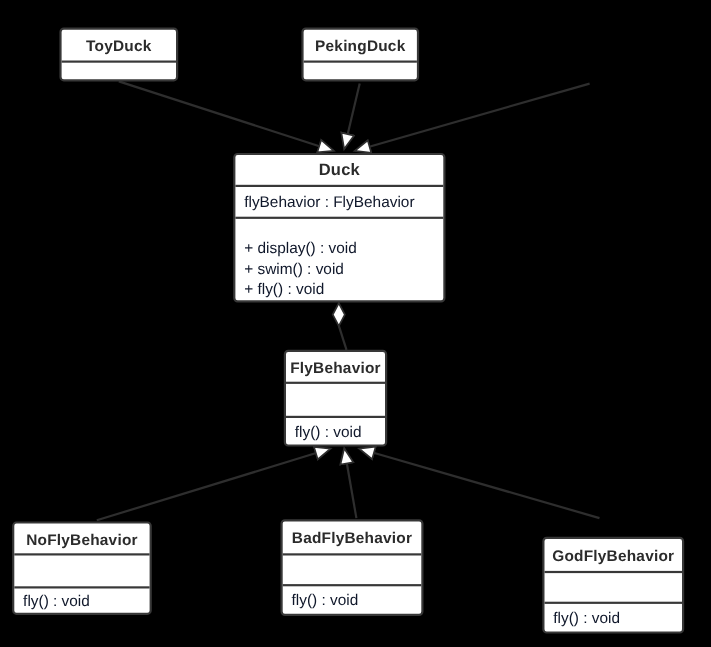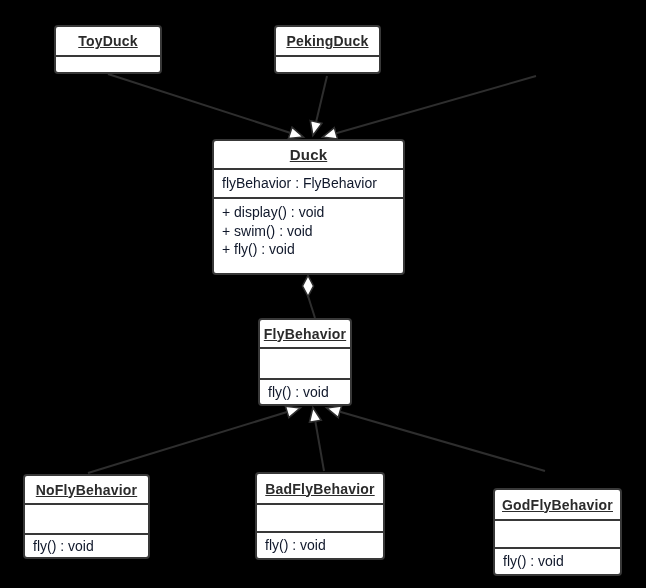--- a/index.html
+++ b/index.html
@@ -8,31 +8,31 @@
     font-family:"Liberation Sans",sans-serif;overflow:hidden;
   }
   .connectors{position:absolute;left:0;top:0;width:646px;height:588px;}
   .cls{
     position:absolute;background:#ffffff;border:2px solid #383838;border-radius:4px;
     box-sizing:border-box;display:flex;flex-direction:column;
   }
   .cls-title{
     font-weight:bold;font-size:14px;color:#2b2b2b;letter-spacing:.2px;
     display:flex;align-items:center;justify-content:center;
-    border-bottom:2px solid #383838;flex:0 0 auto;text-decoration:underline;
+    border-bottom:2px solid #383838;flex:0 0 auto;
   }
   .cls-title.big{font-size:15px;}
   .comp{flex:1 1 auto;}
   .comp.sep{border-bottom:2px solid #383838;}
   .comp.fixed{flex:0 0 auto;}
   .txtline{
     font-size:14px;color:#0f172a;line-height:18.5px;padding:0 8px;
     white-space:nowrap;overflow:hidden;
   }
-  .pad-top{padding-top:4px;}
+  .pad-top{padding-top:17px;}
   .attr-line{display:flex;align-items:center;height:100%;}
 </style>
 </head>
 <body>
 
 <div class="canvas">
 
   <svg class="connectors" width="646" height="588" viewBox="0 0 646 588" xmlns="http://www.w3.org/2000/svg">
     <defs>
       <marker id="tri" markerWidth="18" markerHeight="16" refX="14.5" refY="7" orient="auto" markerUnits="userSpaceOnUse">
@@ -75,21 +75,21 @@
   </div>
 
   <div class="cls" style="left:258px;top:318px;width:94px;height:88px">
     <div class="cls-title" style="height:27px">FlyBehavior</div>
     <div class="comp sep"></div>
     <div class="comp fixed" style="height:24px">
       <div class="txtline attr-line">fly() : void</div>
     </div>
   </div>
 
-  <div class="cls" style="left:23px;top:474px;width:127px;height:85px">
+  <div class="cls" style="left:11px;top:474px;width:127px;height:85px">
     <div class="cls-title" style="height:27px">NoFlyBehavior</div>
     <div class="comp sep"></div>
     <div class="comp fixed" style="height:22px">
       <div class="txtline attr-line">fly() : void</div>
     </div>
   </div>
 
   <div class="cls" style="left:255px;top:472px;width:130px;height:88px">
     <div class="cls-title" style="height:29px">BadFlyBehavior</div>
     <div class="comp sep"></div>

